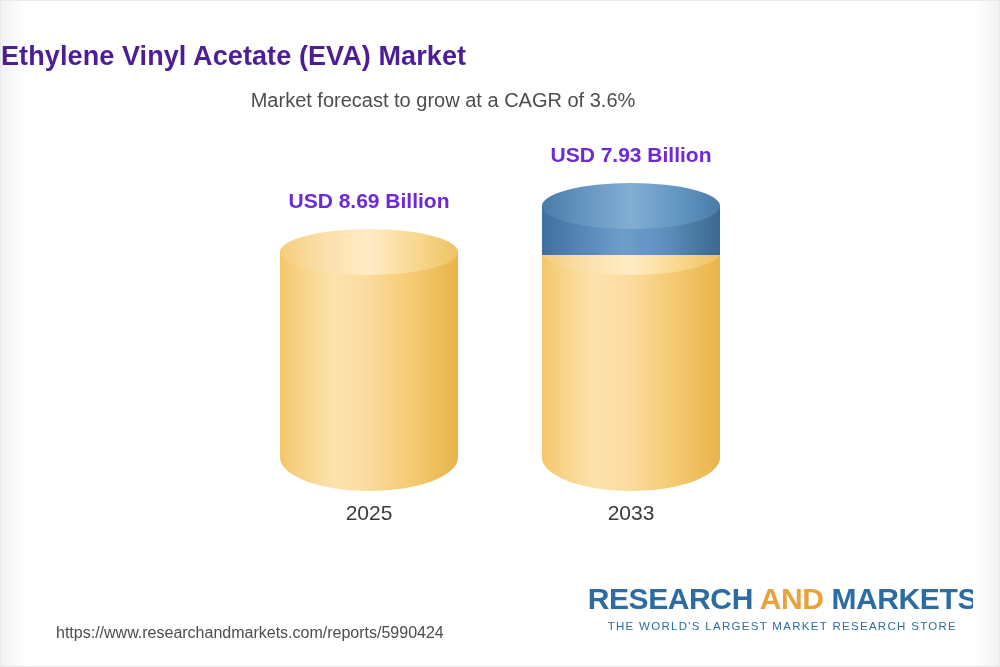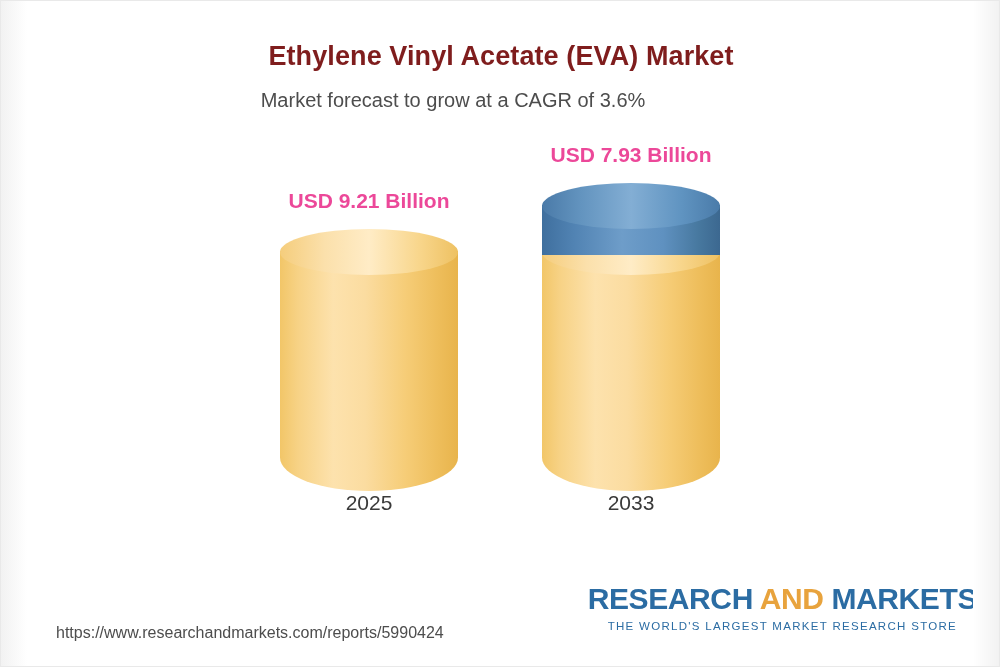--- a/index.html
+++ b/index.html
@@ -37,30 +37,29 @@
     width: 26px;
     background: linear-gradient(to left, #f2f2f2, #ffffff);
     pointer-events: none;
   }
 
   .title {
     position: absolute;
     top: 40px;
     left: 0;
     width: 1000px;
-    text-align: center;
     font-size: 27px;
     font-weight: bold;
-    color: #7f1d1d;
+    color: #4c1d95;
     letter-spacing: 0.1px;
   }
   .subtitle {
     position: absolute;
     top: 88px;
-    left: 12px;
+    left: 2px;
     width: 880px;
     text-align: center;
     font-size: 20px;
     color: #4d4d4d;
   }
 
   .chart-area {
     position: absolute;
     left: 0;
     top: 140px;
@@ -68,26 +67,27 @@
     height: 440px;
   }
 
   .bar-group {
     position: absolute;
     text-align: center;
   }
   .bar-value {
     font-size: 21px;
     font-weight: bold;
-    color: #ec4899;
+    color: #6d28d9;
     white-space: nowrap;
   }
   .bar-label {
     font-size: 21px;
     color: #3a3a3a;
+    margin-top: 10px;
   }
 
   .cyl {
     position: relative;
     margin: 0 auto;
   }
   
   .cyl-body {
     position: absolute;
     left: 0;
@@ -156,21 +156,21 @@
 <body>
 
 <div id="page">
 
   <div class="title">Ethylene Vinyl Acetate (EVA) Market</div>
   <div class="subtitle">Market forecast to grow at a CAGR of 3.6%</div>
 
   <div class="chart-area">
 
     <div class="bar-group" style="left:248px; top:48px; width:240px;">
-      <div class="bar-value">USD 9.21 Billion</div>
+      <div class="bar-value">USD 8.69 Billion</div>
       <div class="cyl" style="width:178px; height:262px; margin-top:16px;">
         <div class="cyl-body" style="top:22px; height:240px;"></div>
         <div class="cyl-top cyl-top-yellow" style="top:0px; height:46px;"></div>
       </div>
       <div class="bar-label">2025</div>
     </div>
 
     <div class="bar-group" style="left:510px; top:2px; width:240px;">
       <div class="bar-value">USD 7.93 Billion</div>
       <div class="cyl" style="width:178px; height:308px; margin-top:16px;">

